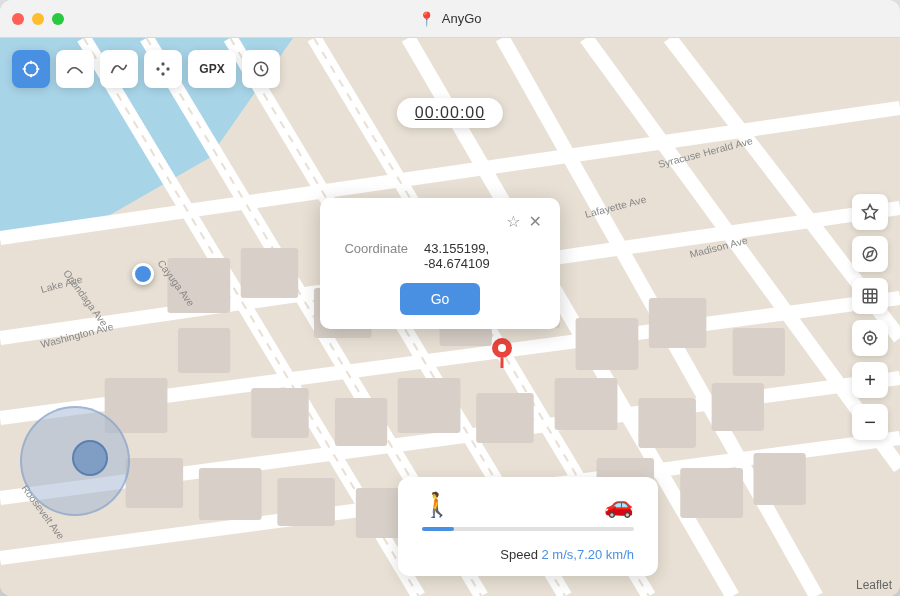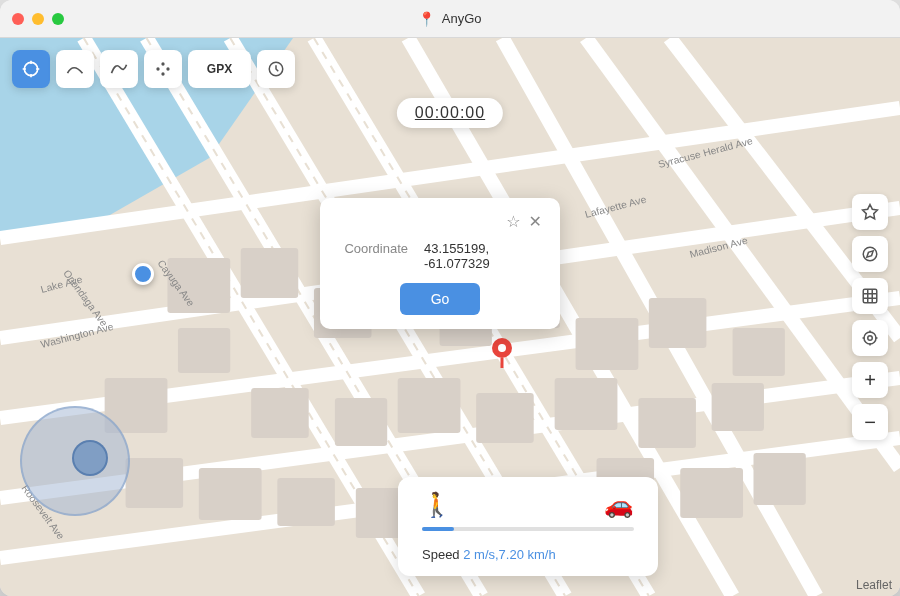--- a/index.html
+++ b/index.html
@@ -156,21 +156,21 @@
       font-size: 16px;
       color: #555;
     }
 
     .toolbar-btn.active {
       background: #4a90e2;
       color: white;
     }
 
     .toolbar-btn-gpx {
-      width: 63px;
+      width: 48px;
       font-size: 12px;
       font-weight: 600;
       color: #333;
     }
 
     
     .timer-badge {
       position: absolute;
       top: 60px;
       left: 50%;
@@ -327,21 +327,21 @@
 
     .speed-slider-fill {
       height: 4px;
       background: #4a90e2;
       border-radius: 2px;
       width: 15%;
     }
 
     .speed-text {
       font-size: 13px;
-      text-align: left;
+      text-align: right;
       color: #333;
       margin-top: 16px;
     }
 
     .speed-highlight {
       color: #4a90e2;
       font-weight: 500;
     }
 
     
@@ -526,21 +526,21 @@
       </svg>
     </div>
 
     <div class="info-popup">
       <div class="popup-header">
         <button class="popup-icon-btn">☆</button>
         <button class="popup-icon-btn">✕</button>
       </div>
       <div class="popup-row">
         <span class="popup-label">Coordinate</span>
-        <span class="popup-value">43.155199, -61.077329</span>
+        <span class="popup-value">43.155199, -84.674109</span>
       </div>
       <button class="go-btn">Go</button>
     </div>
 
     <div class="joystick">
       <div class="joystick-inner"></div>
     </div>
 
     <div class="speed-panel">
       <div class="speed-icons-row">

